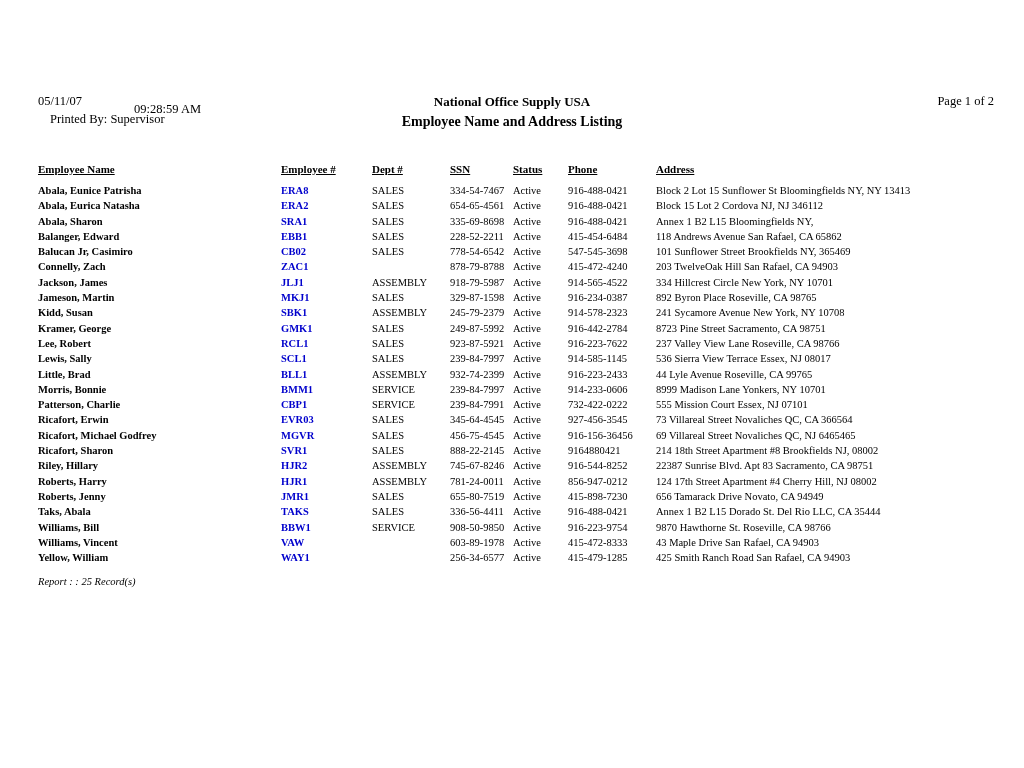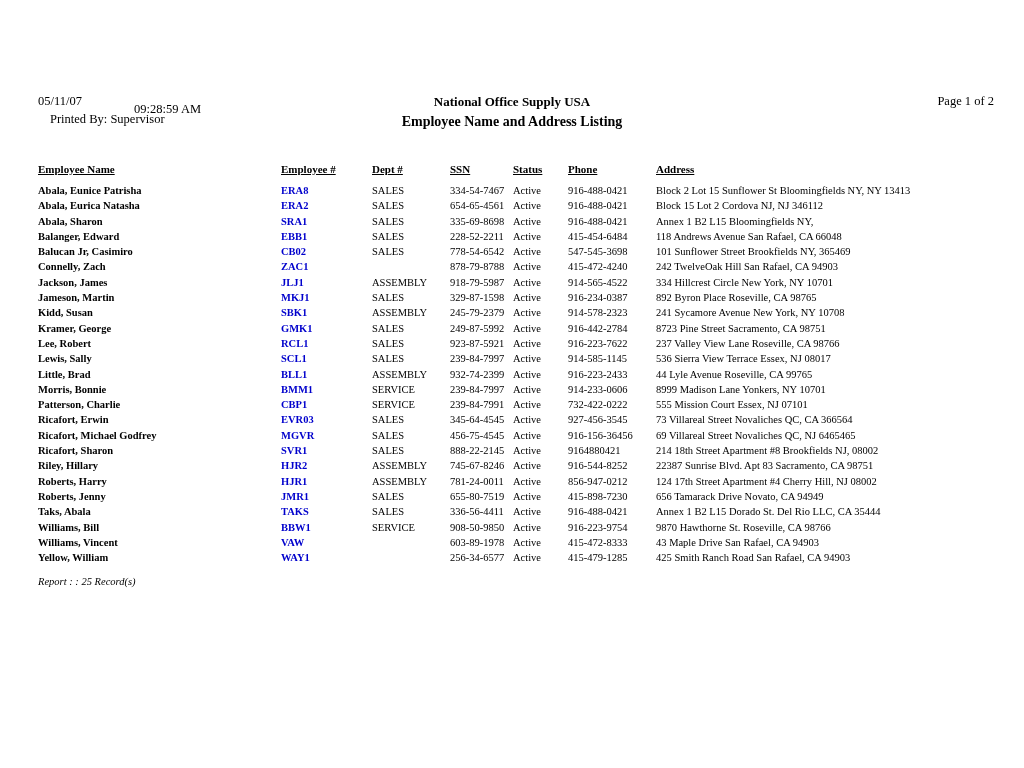--- a/index.html
+++ b/index.html
@@ -114,39 +114,39 @@
           <td class="col-phone">916-488-0421</td>
           <td class="col-address">Annex 1 B2 L15 Bloomingfields NY,</td>
         </tr>
         <tr>
           <td class="col-name">Balanger, Edward</td>
           <td class="col-code">EBB1</td>
           <td class="col-dept">SALES</td>
           <td class="col-ssn">228-52-2211</td>
           <td class="col-status">Active</td>
           <td class="col-phone">415-454-6484</td>
-          <td class="col-address">118 Andrews Avenue San Rafael, CA 66048</td>
+          <td class="col-address">118 Andrews Avenue San Rafael, CA 65862</td>
         </tr>
         <tr>
           <td class="col-name">Balucan Jr, Casimiro</td>
           <td class="col-code">CB02</td>
           <td class="col-dept">SALES</td>
           <td class="col-ssn">778-54-6542</td>
           <td class="col-status">Active</td>
           <td class="col-phone">547-545-3698</td>
           <td class="col-address">101 Sunflower Street Brookfields NY, 365469</td>
         </tr>
         <tr>
           <td class="col-name">Connelly, Zach</td>
           <td class="col-code">ZAC1</td>
           <td class="col-dept"></td>
           <td class="col-ssn">878-79-8788</td>
           <td class="col-status">Active</td>
           <td class="col-phone">415-472-4240</td>
-          <td class="col-address">242 TwelveOak Hill San Rafael, CA 94903</td>
+          <td class="col-address">203 TwelveOak Hill San Rafael, CA 94903</td>
         </tr>
         <tr>
           <td class="col-name">Jackson, James</td>
           <td class="col-code">JLJ1</td>
           <td class="col-dept">ASSEMBLY</td>
           <td class="col-ssn">918-79-5987</td>
           <td class="col-status">Active</td>
           <td class="col-phone">914-565-4522</td>
           <td class="col-address">334 Hillcrest Circle New York, NY 10701</td>
         </tr>

